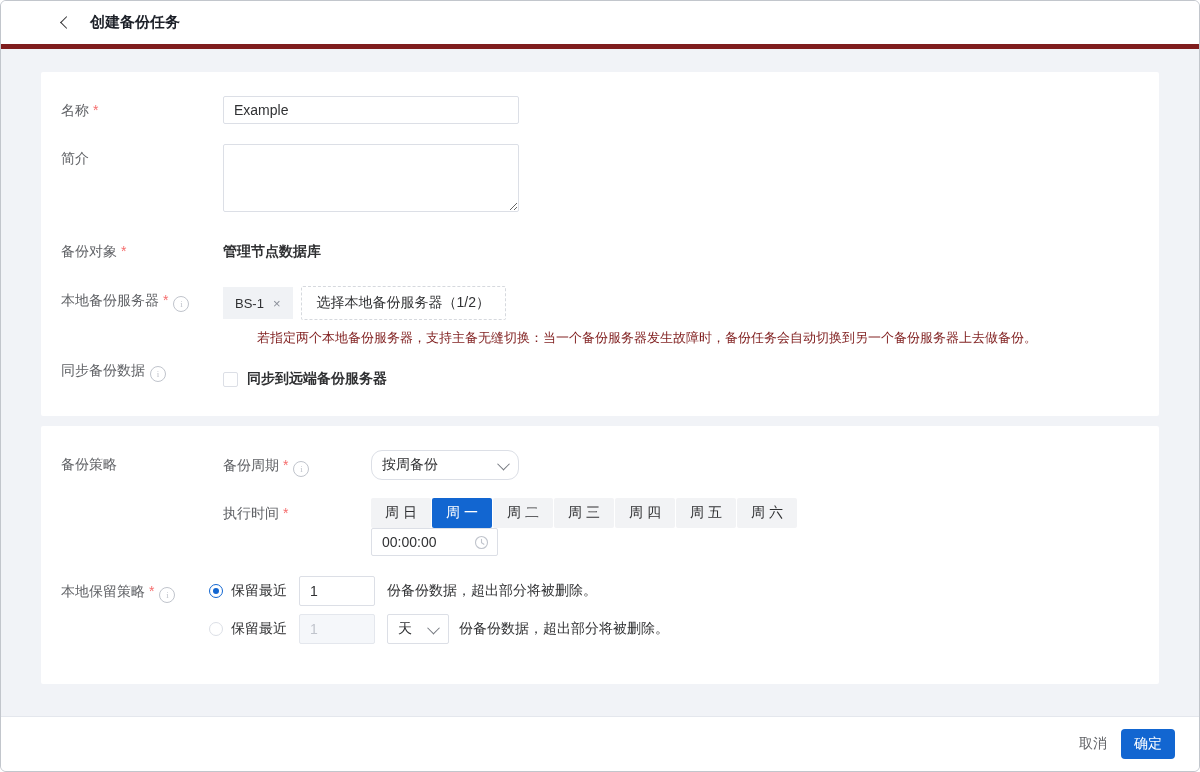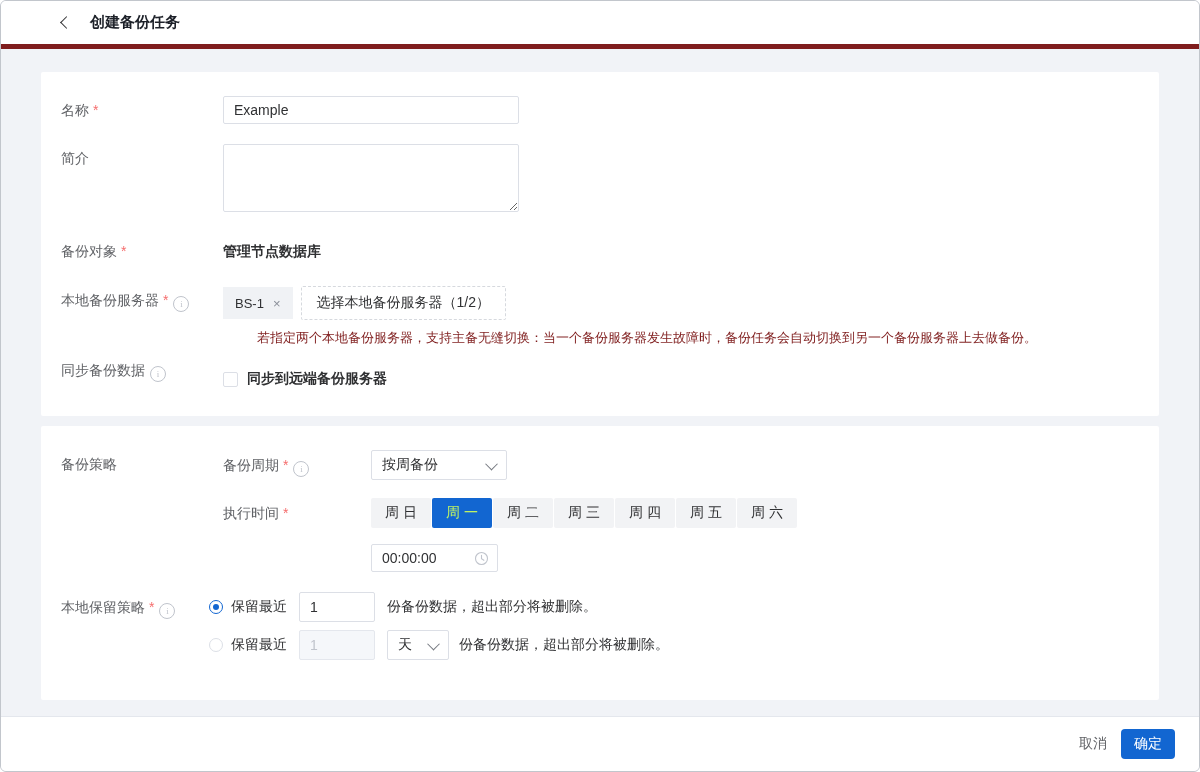--- a/index.html
+++ b/index.html
@@ -49,32 +49,32 @@
     font-family:"Liberation Sans","DejaVu Sans",sans-serif;}
   .hint{margin-top:9px;font-size:13px;color:#7f1d1d;line-height:17px;margin-left:34px;}
   
   .check-row{display:flex;align-items:center;margin-top:24px;}
   .checkbox{width:15px;height:15px;border:1px solid #dcdfe6;border-radius:2px;background:#fff;
     box-sizing:border-box;display:inline-block;cursor:pointer;}
   .check-label{margin-left:9px;font-weight:bold;color:#303133;}
   
   .select{height:30px;border:1px solid #dcdfe6;border-radius:2px;background:#fff;box-sizing:border-box;
     display:inline-flex;align-items:center;justify-content:space-between;padding:0 10px;cursor:pointer;color:#303133;}
-  .cycle-select{width:136px;}
+  .cycle-select{width:148px;border-radius:11px;}
   .unit-select{width:62px;}
   .chev-down{width:8px;height:8px;border-left:1.4px solid #74787f;border-bottom:1.4px solid #74787f;
     transform:rotate(-45deg) translate(1px,-1px);display:inline-block;flex:none;}
   
   .weekday-group{display:flex;}
   .weekday{width:60px;height:30px;margin-right:1px;border:none;border-radius:2px;background:#f2f3f5;
     color:#303133;font-size:14px;cursor:pointer;display:inline-flex;align-items:center;justify-content:center;
     font-family:"Liberation Sans","DejaVu Sans",sans-serif;padding:0;}
-  .weekday.selected{background:#1266d1;color:#bef264;}
-  
-  .time-wrap{position:relative;display:inline-block;margin-top:16px;}
+  .weekday.selected{background:#1266d1;color:#ffffff;}
+  
+  .time-wrap{position:relative;display:inline-block;margin-top:0;}
   .time-input{width:127px;padding-right:30px;}
   .clock-icon{position:absolute;right:9px;top:7px;pointer-events:none;display:flex;}
   
   .radio-row{display:flex;align-items:center;}
   .radio-row + .radio-row{margin-top:8px;}
   .radio{width:14px;height:14px;border-radius:50%;border:1px solid #dcdfe6;background:#fff;
     box-sizing:border-box;display:inline-block;position:relative;cursor:pointer;flex:none;}
   .radio.checked{border-color:#1266d1;}
   .radio.checked::after{content:"";position:absolute;left:3px;top:3px;right:3px;bottom:3px;
     border-radius:50%;background:#1266d1;}

